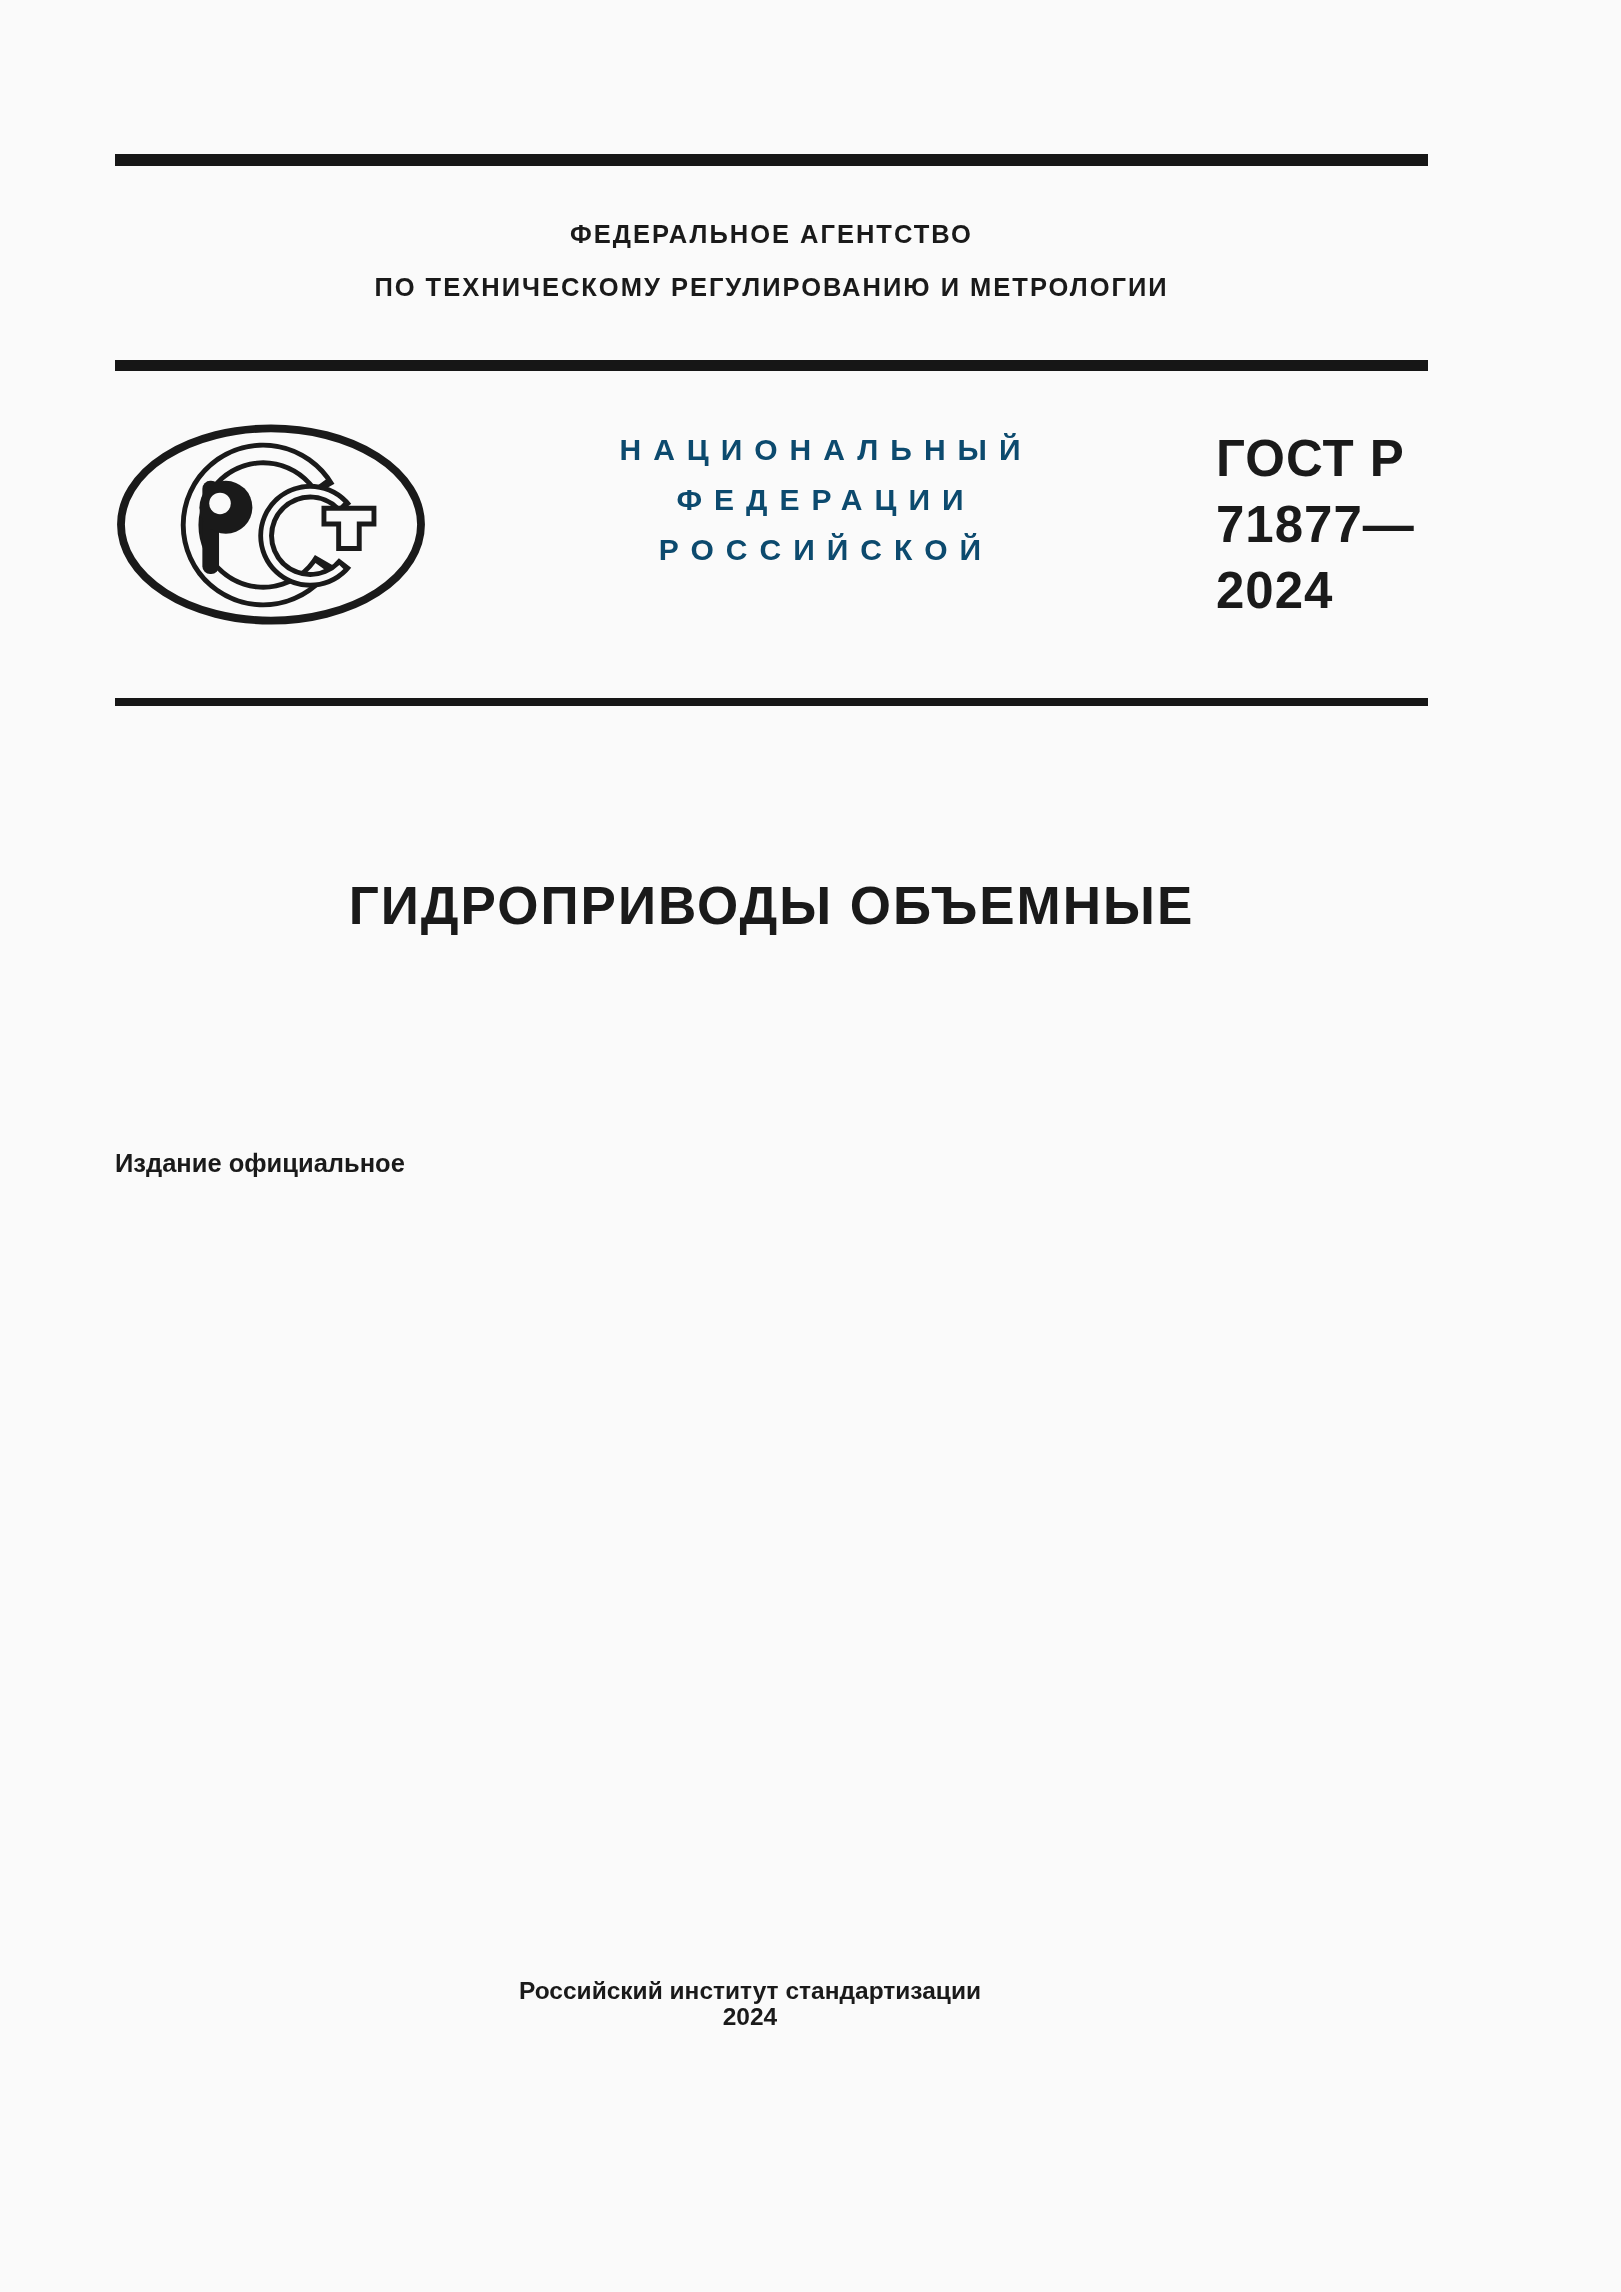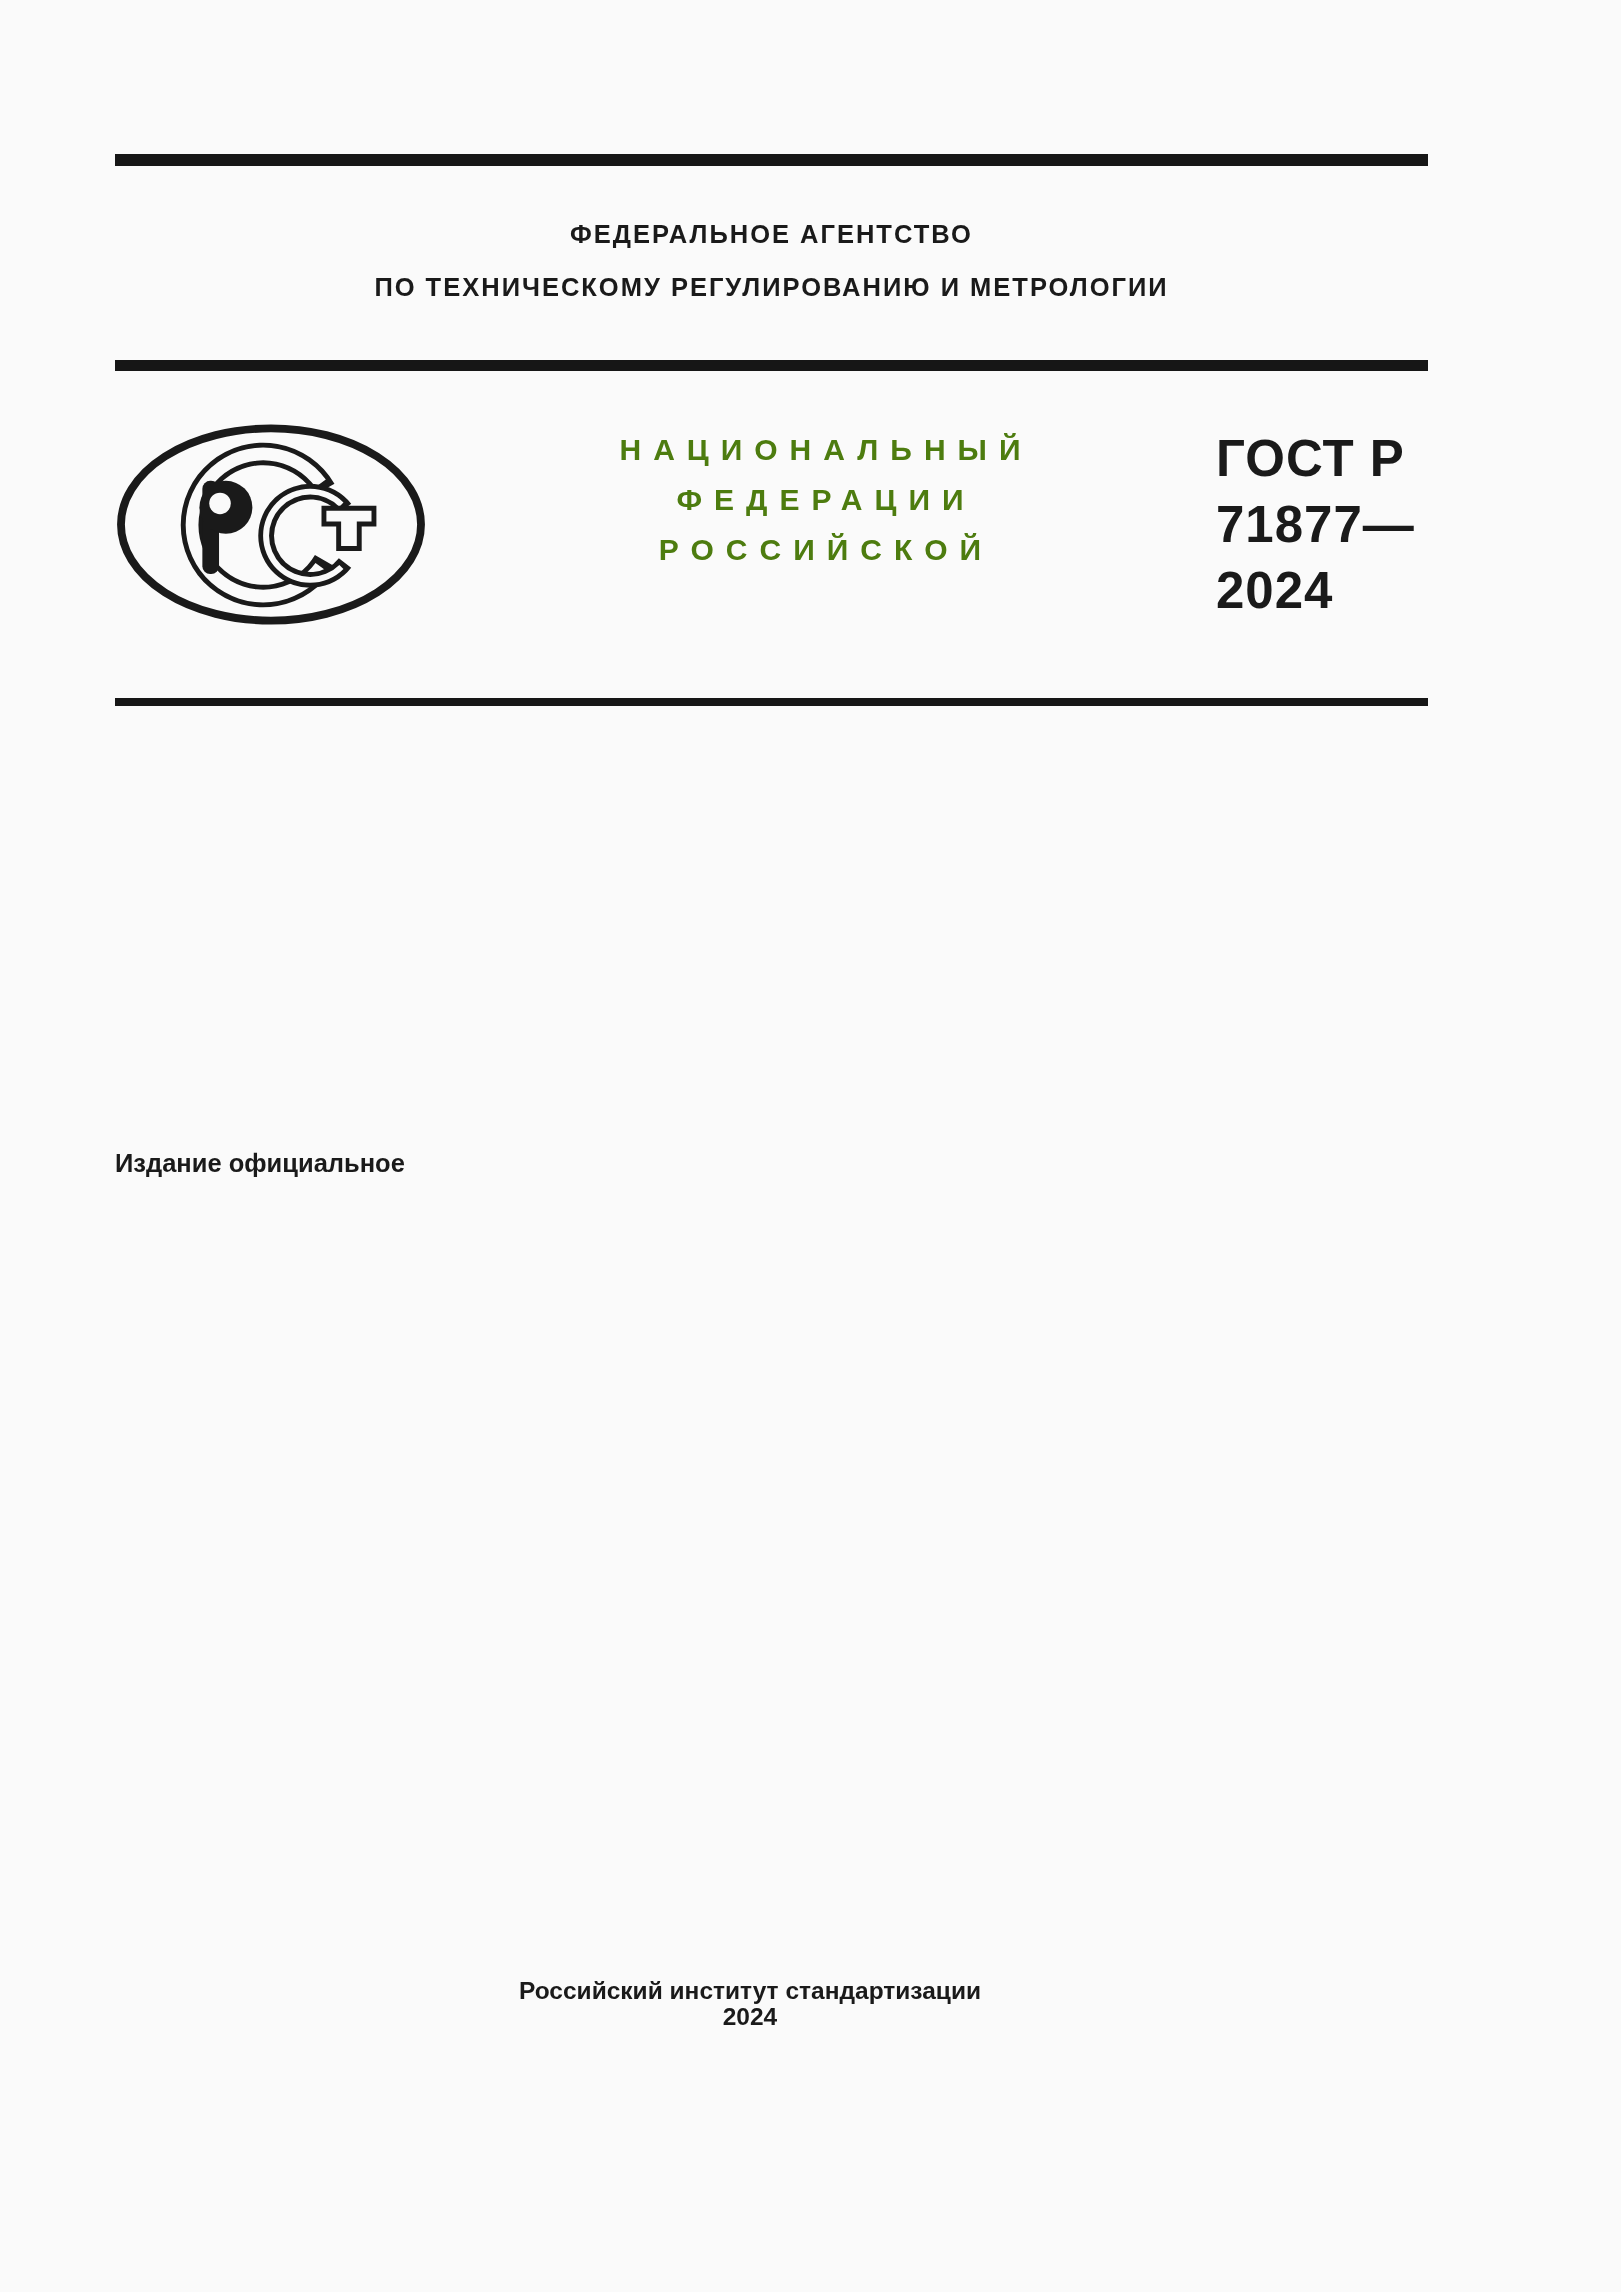--- a/index.html
+++ b/index.html
@@ -23,21 +23,21 @@
     text-align:center; font-weight:bold; font-size:25.5px; line-height:29px;
     letter-spacing:2px; color:#1a1a1a;
   }
   .agency-line2 { margin-top:23.5px; }
 
   .logo { position:absolute; left:1px; top:424px; width:310px; height:201px; }
 
   .std-name {
     position:absolute; left:319px; top:425px; width:784px;
     text-align:center; font-weight:bold; font-size:30px; line-height:50px;
-    letter-spacing:0.4em; white-space:nowrap; color:#4d7c0f;
+    letter-spacing:0.4em; white-space:nowrap; color:#0c4a6e;
   }
 
   .gost {
     position:absolute; left:1101px; top:426px; width:213px;
     text-align:left; font-weight:bold; font-size:51px; line-height:66px;
     letter-spacing:1px; color:#1a1a1a; white-space:nowrap;
   }
 
   .doc-title {
     position:absolute; left:0; top:876px; width:1313px;
@@ -99,20 +99,21 @@
     </div>
 
     <div class="gost">
       <div>ГОСТ Р</div>
       <div>71877—</div>
       <div>2024</div>
     </div>
 
     <div class="rule rule-bottom"></div>
 
+    <div class="doc-title">ГИДРОПРИВОДЫ ОБЪЕМНЫЕ</div>
     <div class="edition">Издание официальное</div>
 
     <div class="imprint">
       <div>Российский институт стандартизации</div>
       <div>2024</div>
     </div>
 
   </div>
 </div>
 

